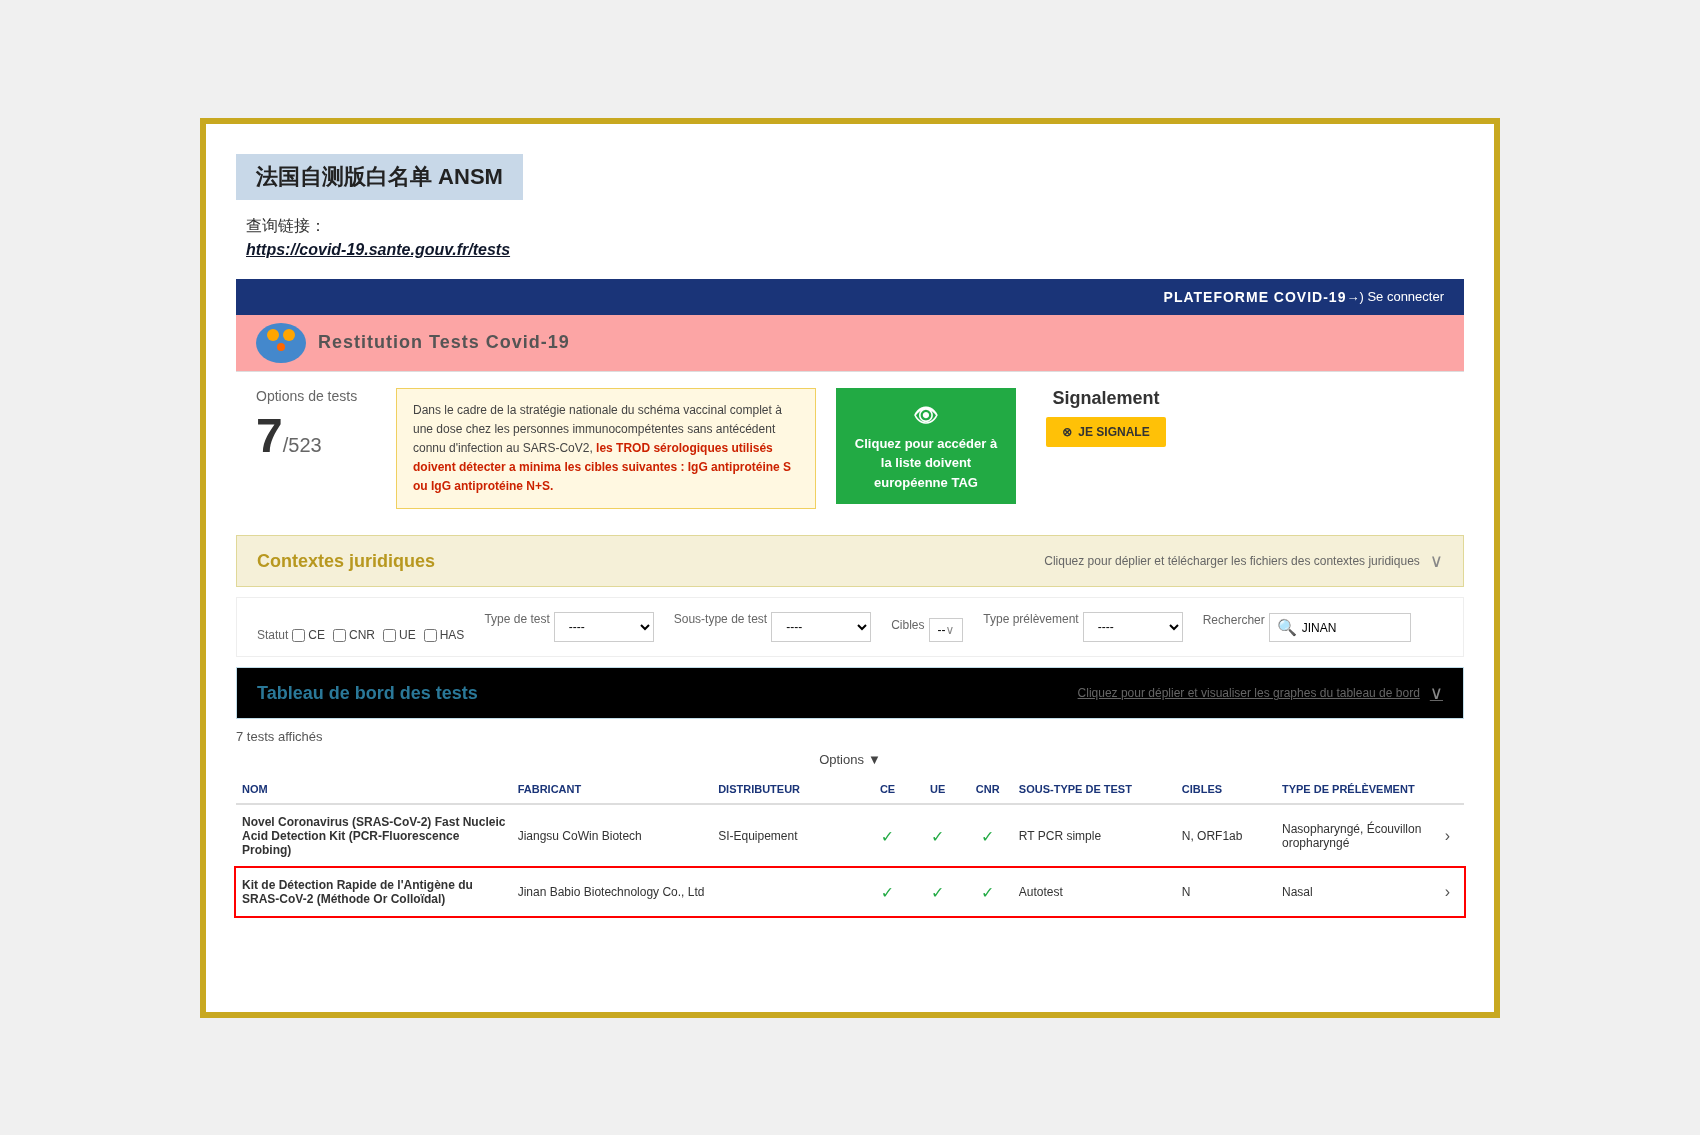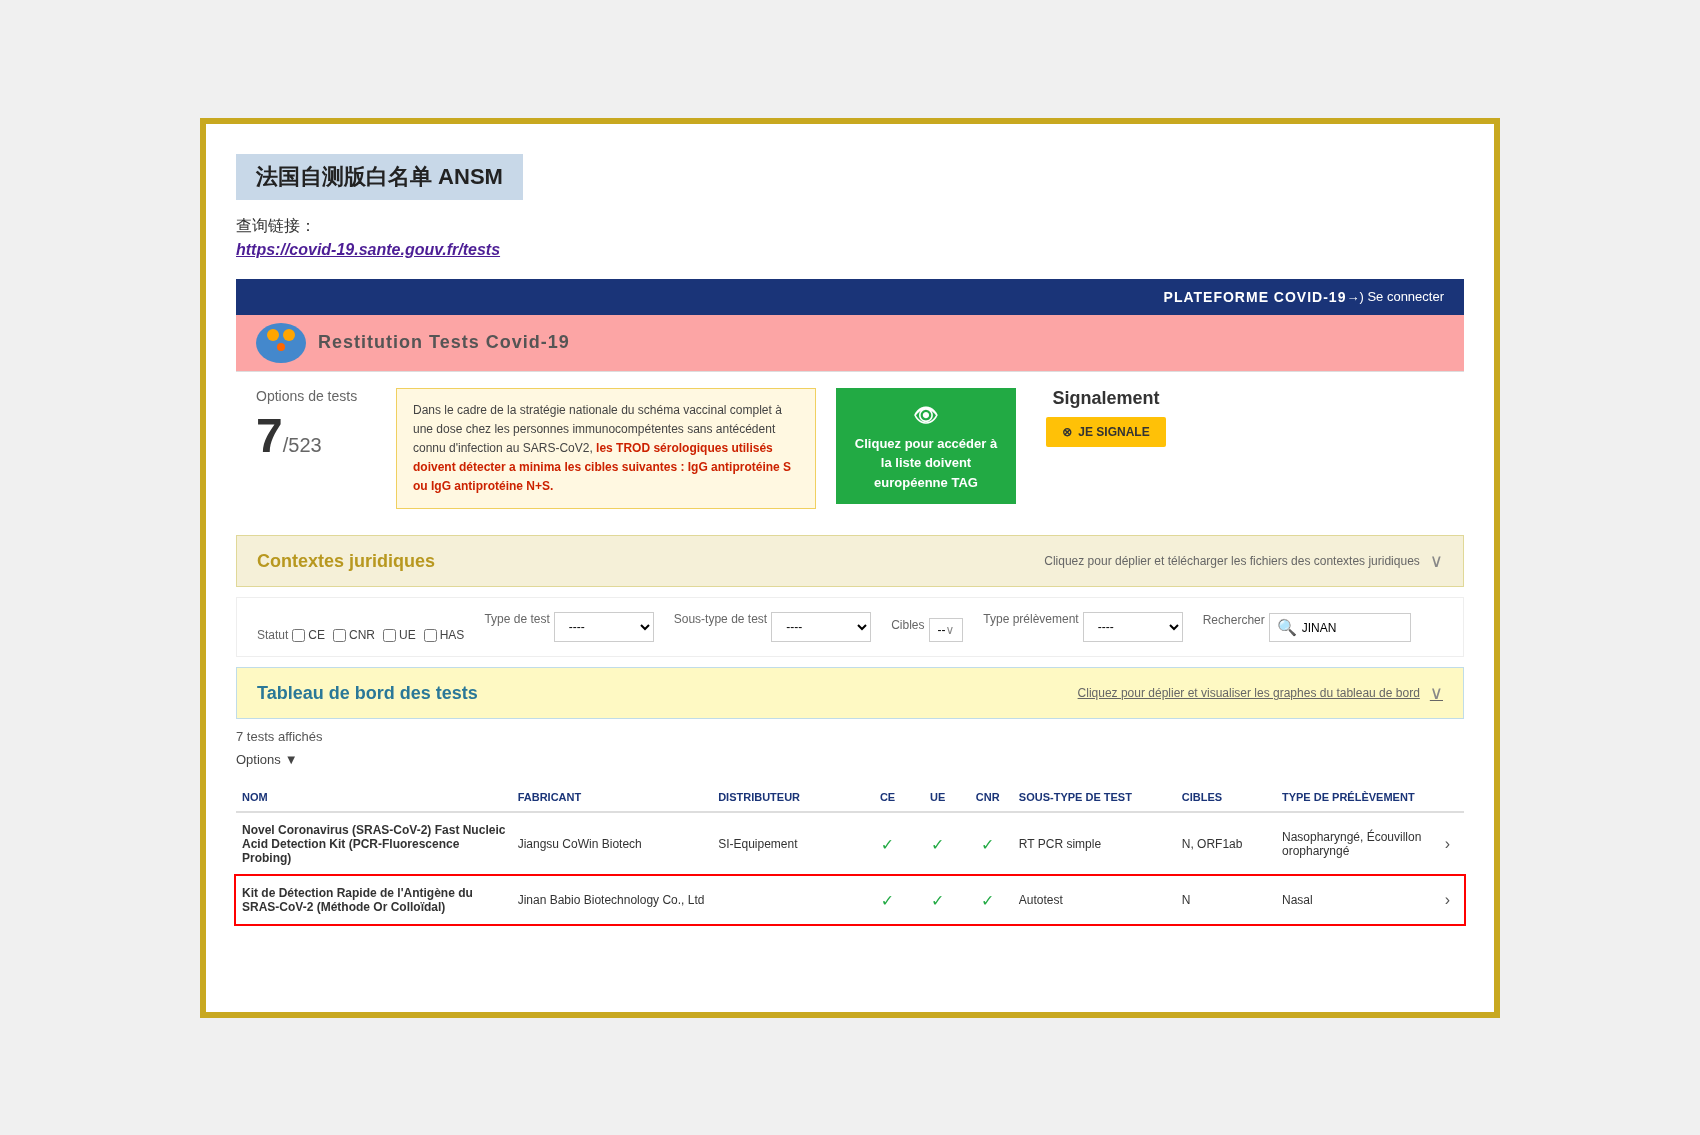--- a/index.html
+++ b/index.html
@@ -27,31 +27,32 @@
       display: inline-block;
       padding: 8px 20px;
       margin-bottom: 16px;
     }
     .title-box h1 {
       font-size: 22px;
       font-weight: bold;
       color: #222;
     }
     .query-link {
+      margin-left: 10px;
     }
     .query-link p {
       font-size: 16px;
       color: #333;
       margin-bottom: 4px;
     }
     .query-link a {
       font-size: 16px;
       font-weight: bold;
       font-style: italic;
-      color: #4c1d95;
+      color: #0f172a;
       text-decoration: underline;
     }
 
     
     .blue-bar {
       background: #1a3478;
       color: white;
       padding: 10px 20px;
       display: flex;
       justify-content: flex-end;
@@ -253,21 +254,21 @@
       outline: none;
       font-size: 12px;
     }
     .search-icon-span {
       margin-right: 4px;
       color: #999;
     }
 
     
     .tableau-section {
-      background: #fef9c3;
+      background: #000000;
       border: 1px solid #c0dce8;
       padding: 14px 20px;
       display: flex;
       justify-content: space-between;
       align-items: center;
       margin: 10px 0;
     }
     .tableau-title {
       font-size: 18px;
       font-weight: bold;
@@ -287,22 +288,22 @@
       padding: 0 0 10px 0;
       margin-top: 10px;
     }
     .tests-count-label {
       font-size: 13px;
       color: #555;
       margin-bottom: 8px;
     }
     .options-row {
       display: flex;
-      justify-content: flex-start;
-      margin-bottom: 16px;
+      justify-content: center;
+      margin-bottom: 8px;
     }
     .options-btn {
       font-size: 13px;
       color: #444;
       cursor: pointer;
       display: flex;
       align-items: center;
       gap: 4px;
     }
 

